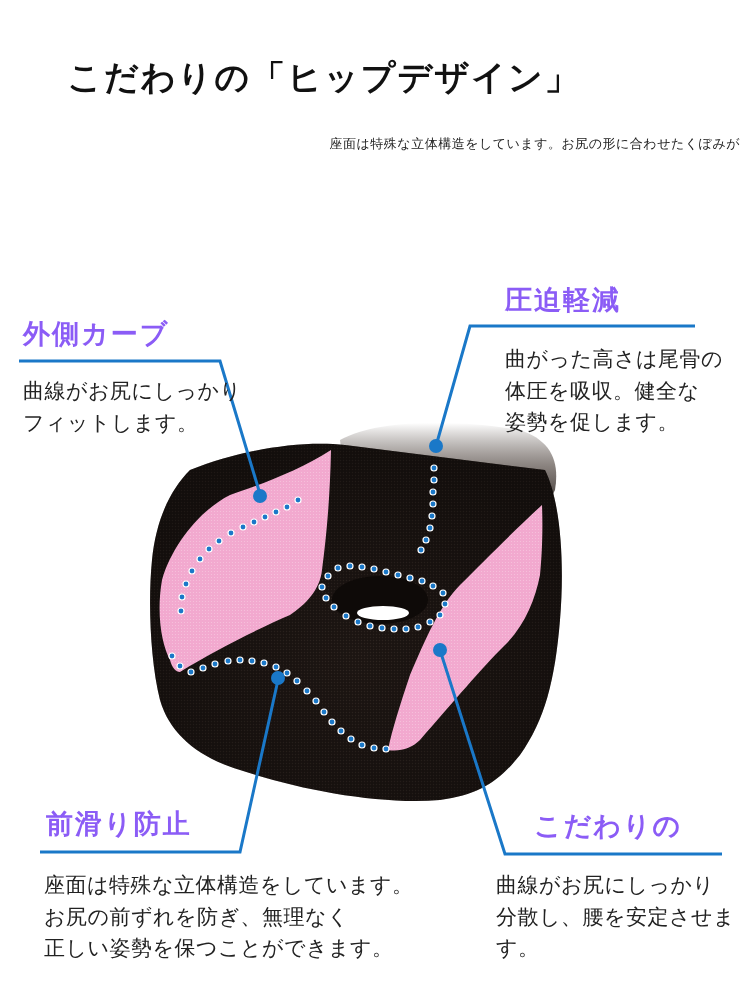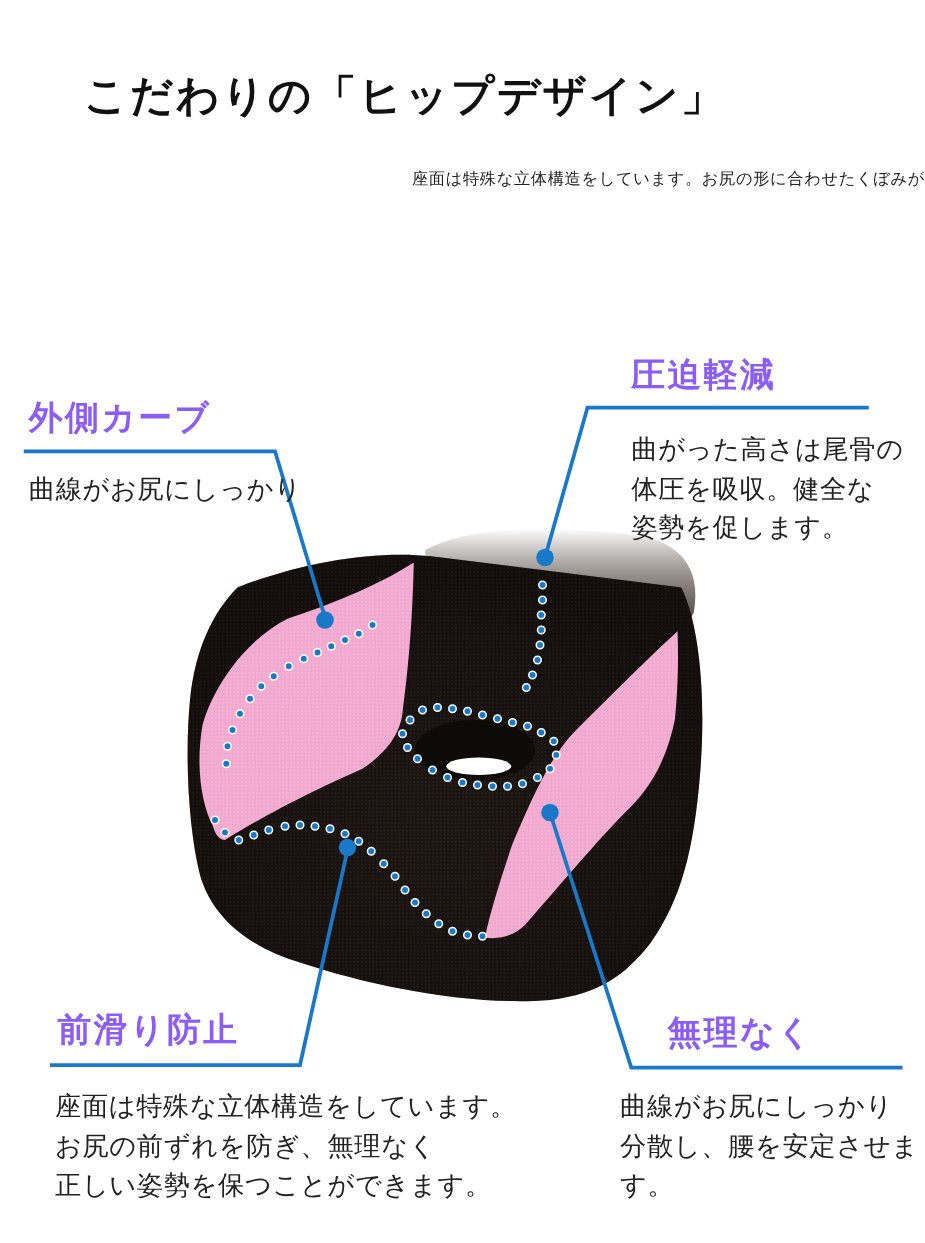--- a/index.html
+++ b/index.html
@@ -169,33 +169,34 @@
     <circle cx="260" cy="496" r="7"></circle>
     <circle cx="436" cy="446" r="7"></circle>
     <circle cx="278" cy="678" r="7"></circle>
     <circle cx="440" cy="650" r="7"></circle>
   </g>
 </svg>
 
 <div class="callout-title" style="left:23px; top:316px;">外側カーブ</div>
 <div class="callout-desc" style="left:23px; top:376px;">
   <p>曲線がお尻にしっかり</p>
+  <p>フィットします。</p>
 </div>
 
 <div class="callout-title" style="left:505px; top:282px;">圧迫軽減</div>
 <div class="callout-desc" style="left:505px; top:344px;">
   <p>曲がった高さは尾骨の</p>
   <p>体圧を吸収。健全な</p>
   <p>姿勢を促します。</p>
 </div>
 
 <div class="callout-title" style="left:46px; top:806px;">前滑り防止</div>
 <div class="callout-desc" style="left:44px; top:870px;">
   <p>座面は特殊な立体構造をしています。</p>
   <p>お尻の前ずれを防ぎ、無理なく</p>
   <p>正しい姿勢を保つことができます。</p>
 </div>
 
-<div class="callout-title" style="left:534px; top:808px;">無理なく</div>
+<div class="callout-title" style="left:534px; top:808px;">こだわりの</div>
 <div class="callout-desc" style="left:496px; top:870px;">
   <p>曲線がお尻にしっかり</p>
   <p>分散し、腰を安定させます。</p>
 </div>
 
 </body></html>

